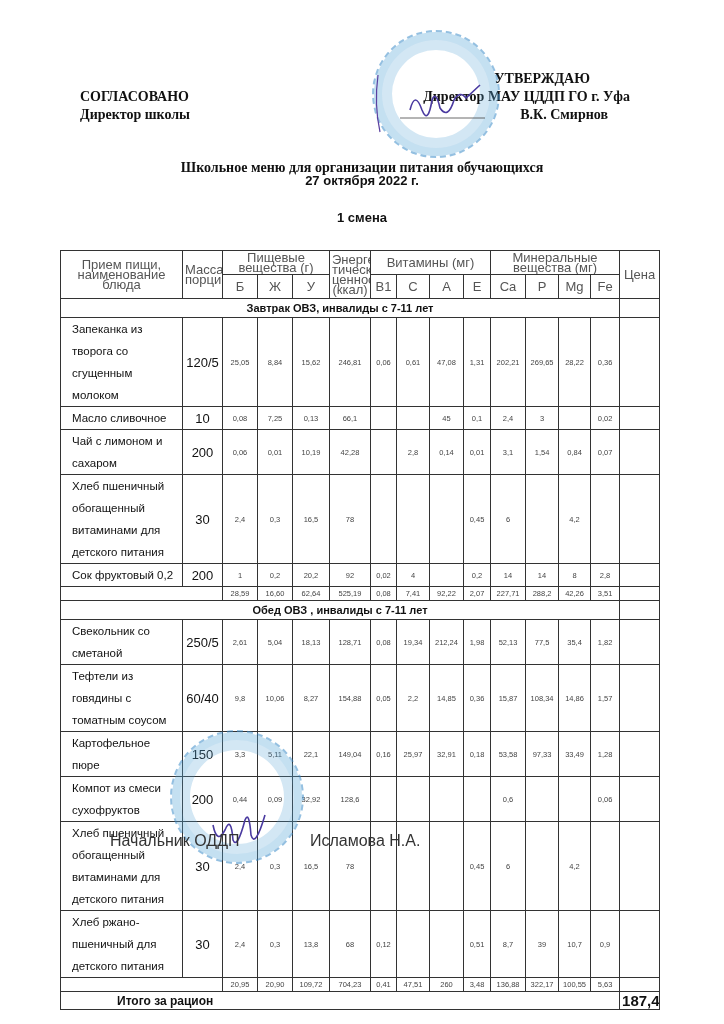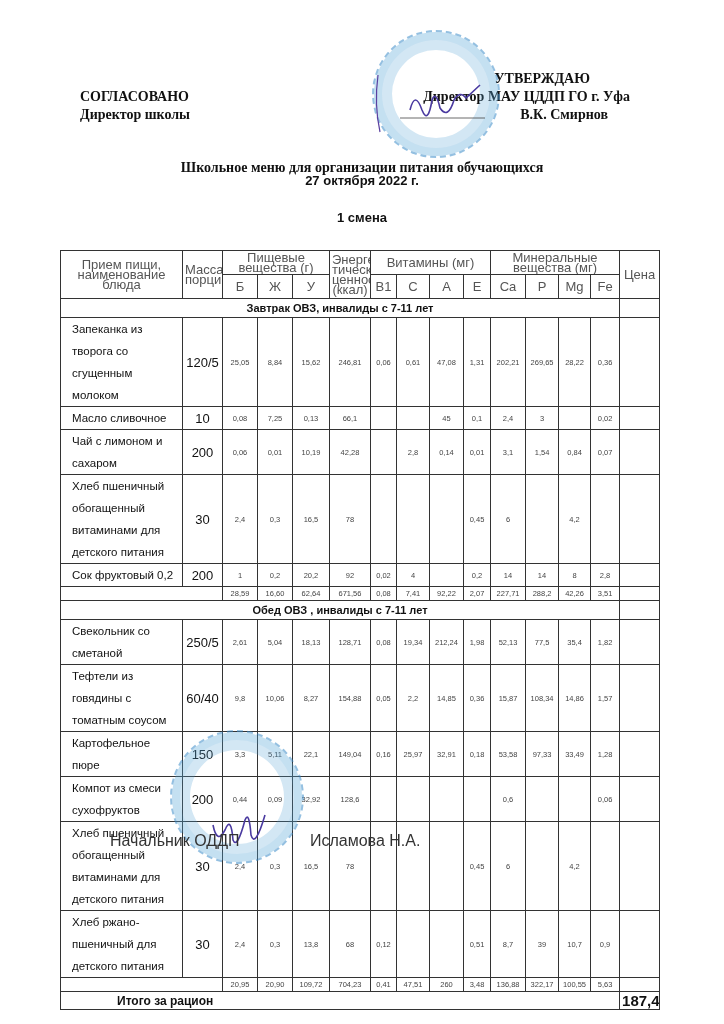--- a/index.html
+++ b/index.html
@@ -182,21 +182,21 @@
         <td>14</td>
         <td>8</td>
         <td>2,8</td>
         <td></td>
       </tr>
       <tr style="height: 14px;">
         <td colspan="2"></td>
         <td>28,59</td>
         <td>16,60</td>
         <td>62,64</td>
-        <td>671,56</td>
+        <td>525,19</td>
         <td>0,08</td>
         <td>7,41</td>
         <td>92,22</td>
         <td>2,07</td>
         <td>227,71</td>
         <td>288,2</td>
         <td>42,26</td>
         <td>3,51</td>
         <td></td>
       </tr>

